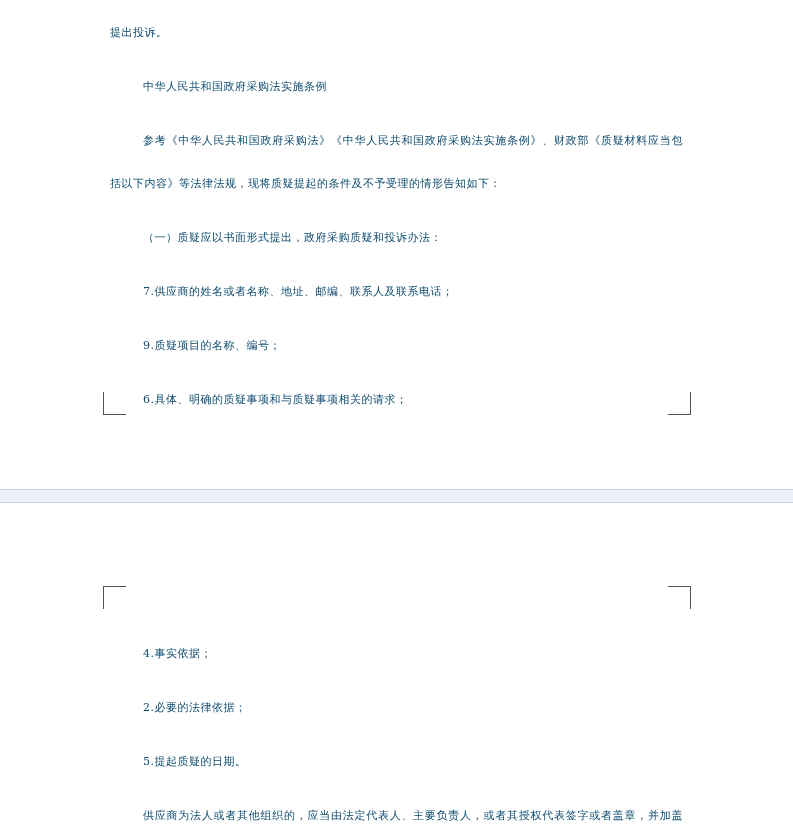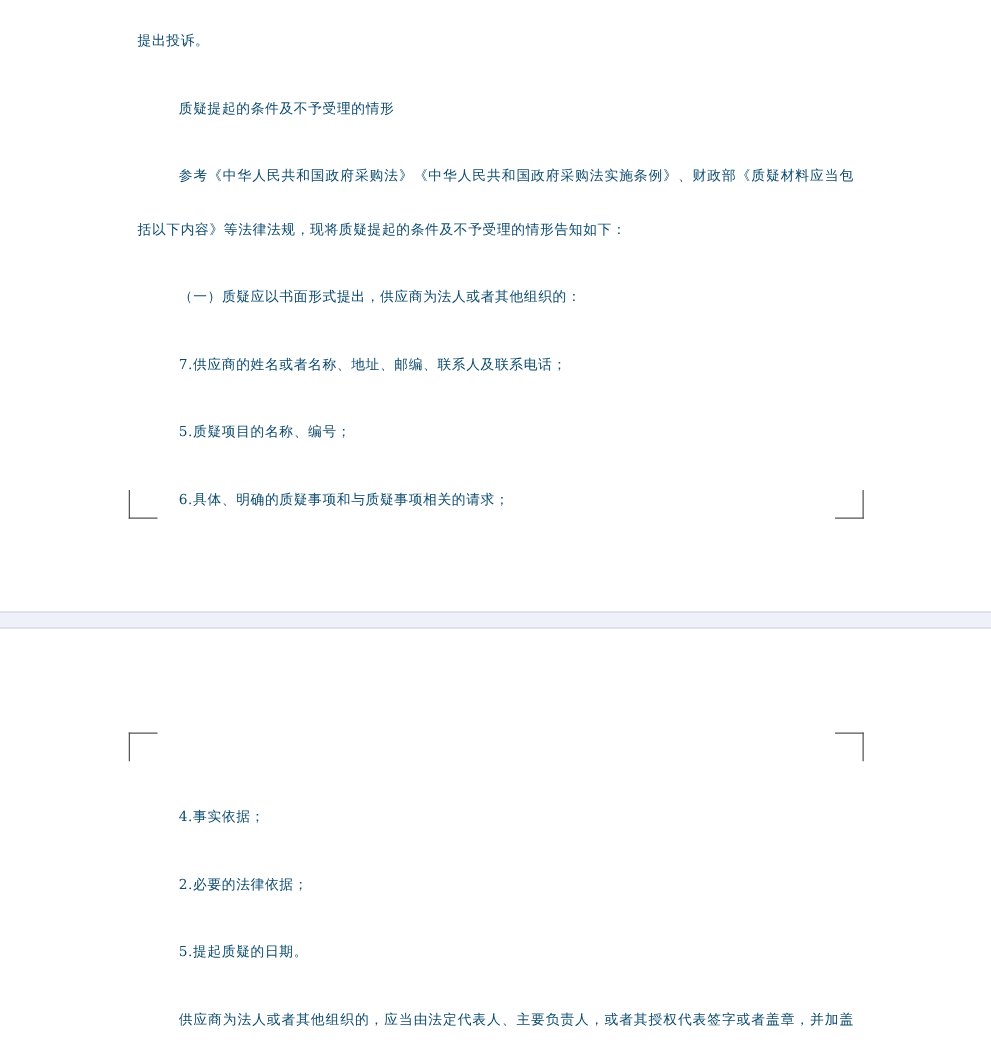--- a/index.html
+++ b/index.html
@@ -73,25 +73,25 @@
   .p2-tl { left: 103px; top: 575px; }
   .p2-tr { left: 668px; top: 575px; }
 </style>
 </head>
 <body>
 
 <div class="doc">
 
   <div class="page page-1">
     <p class="para p-top">提出投诉。</p>
-    <p class="para indent">质疑提起的条件及不予受理的情形</p>
+    <p class="para indent">中华人民共和国政府采购法实施条例</p>
     <p class="para indent">参考《中华人民共和国政府采购法》《中华人民共和国政府采购法实施条例》、财政部《质疑材料应当包括以下内容》等法律法规，现将质疑提起的条件及不予受理的情形告知如下：</p>
-    <p class="para indent">（一）质疑应以书面形式提出，供应商为法人或者其他组织的：</p>
+    <p class="para indent">（一）质疑应以书面形式提出，政府采购质疑和投诉办法：</p>
     <p class="para indent">7.供应商的姓名或者名称、地址、邮编、联系人及联系电话；</p>
-    <p class="para indent">5.质疑项目的名称、编号；</p>
+    <p class="para indent">9.质疑项目的名称、编号；</p>
     <p class="para indent">6.具体、明确的质疑事项和与质疑事项相关的请求；</p>
   </div>
 
   <div class="page-gap"></div>
 
   <div class="page page-2">
     <div style="height:118px"></div>
     <p class="para indent">4.事实依据；</p>
     <p class="para indent">2.必要的法律依据；</p>
     <p class="para indent">5.提起质疑的日期。</p>

